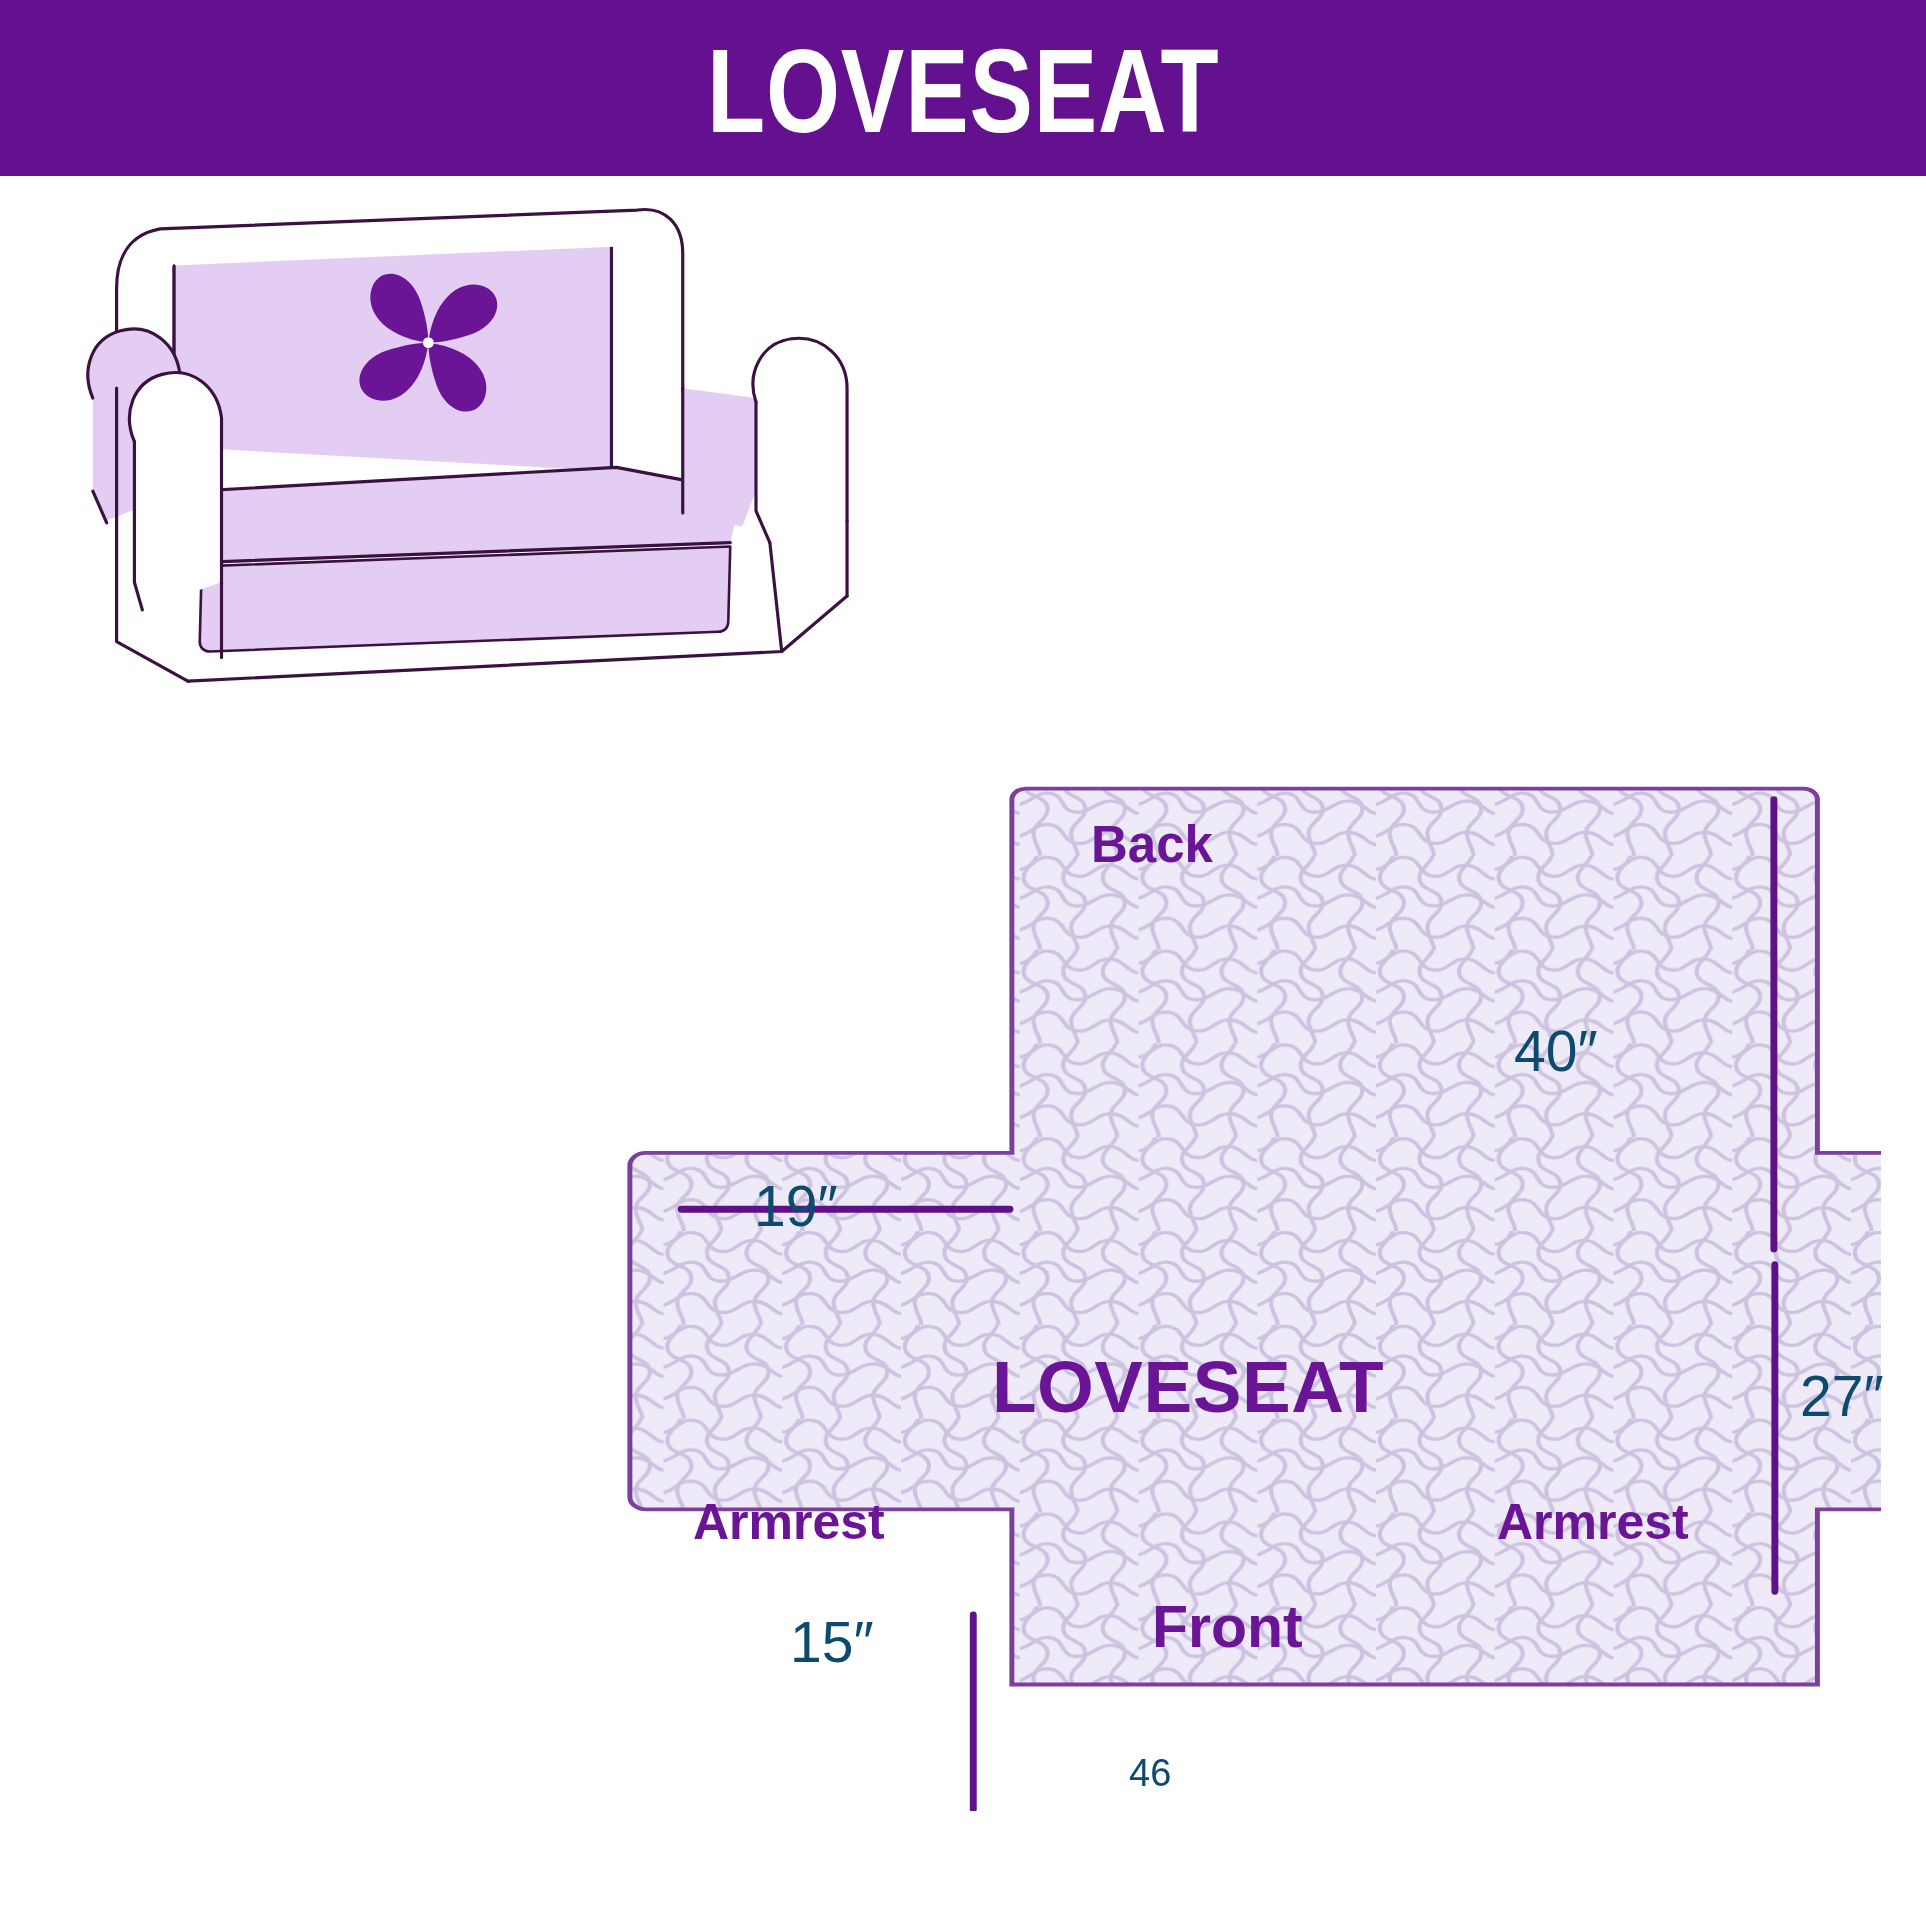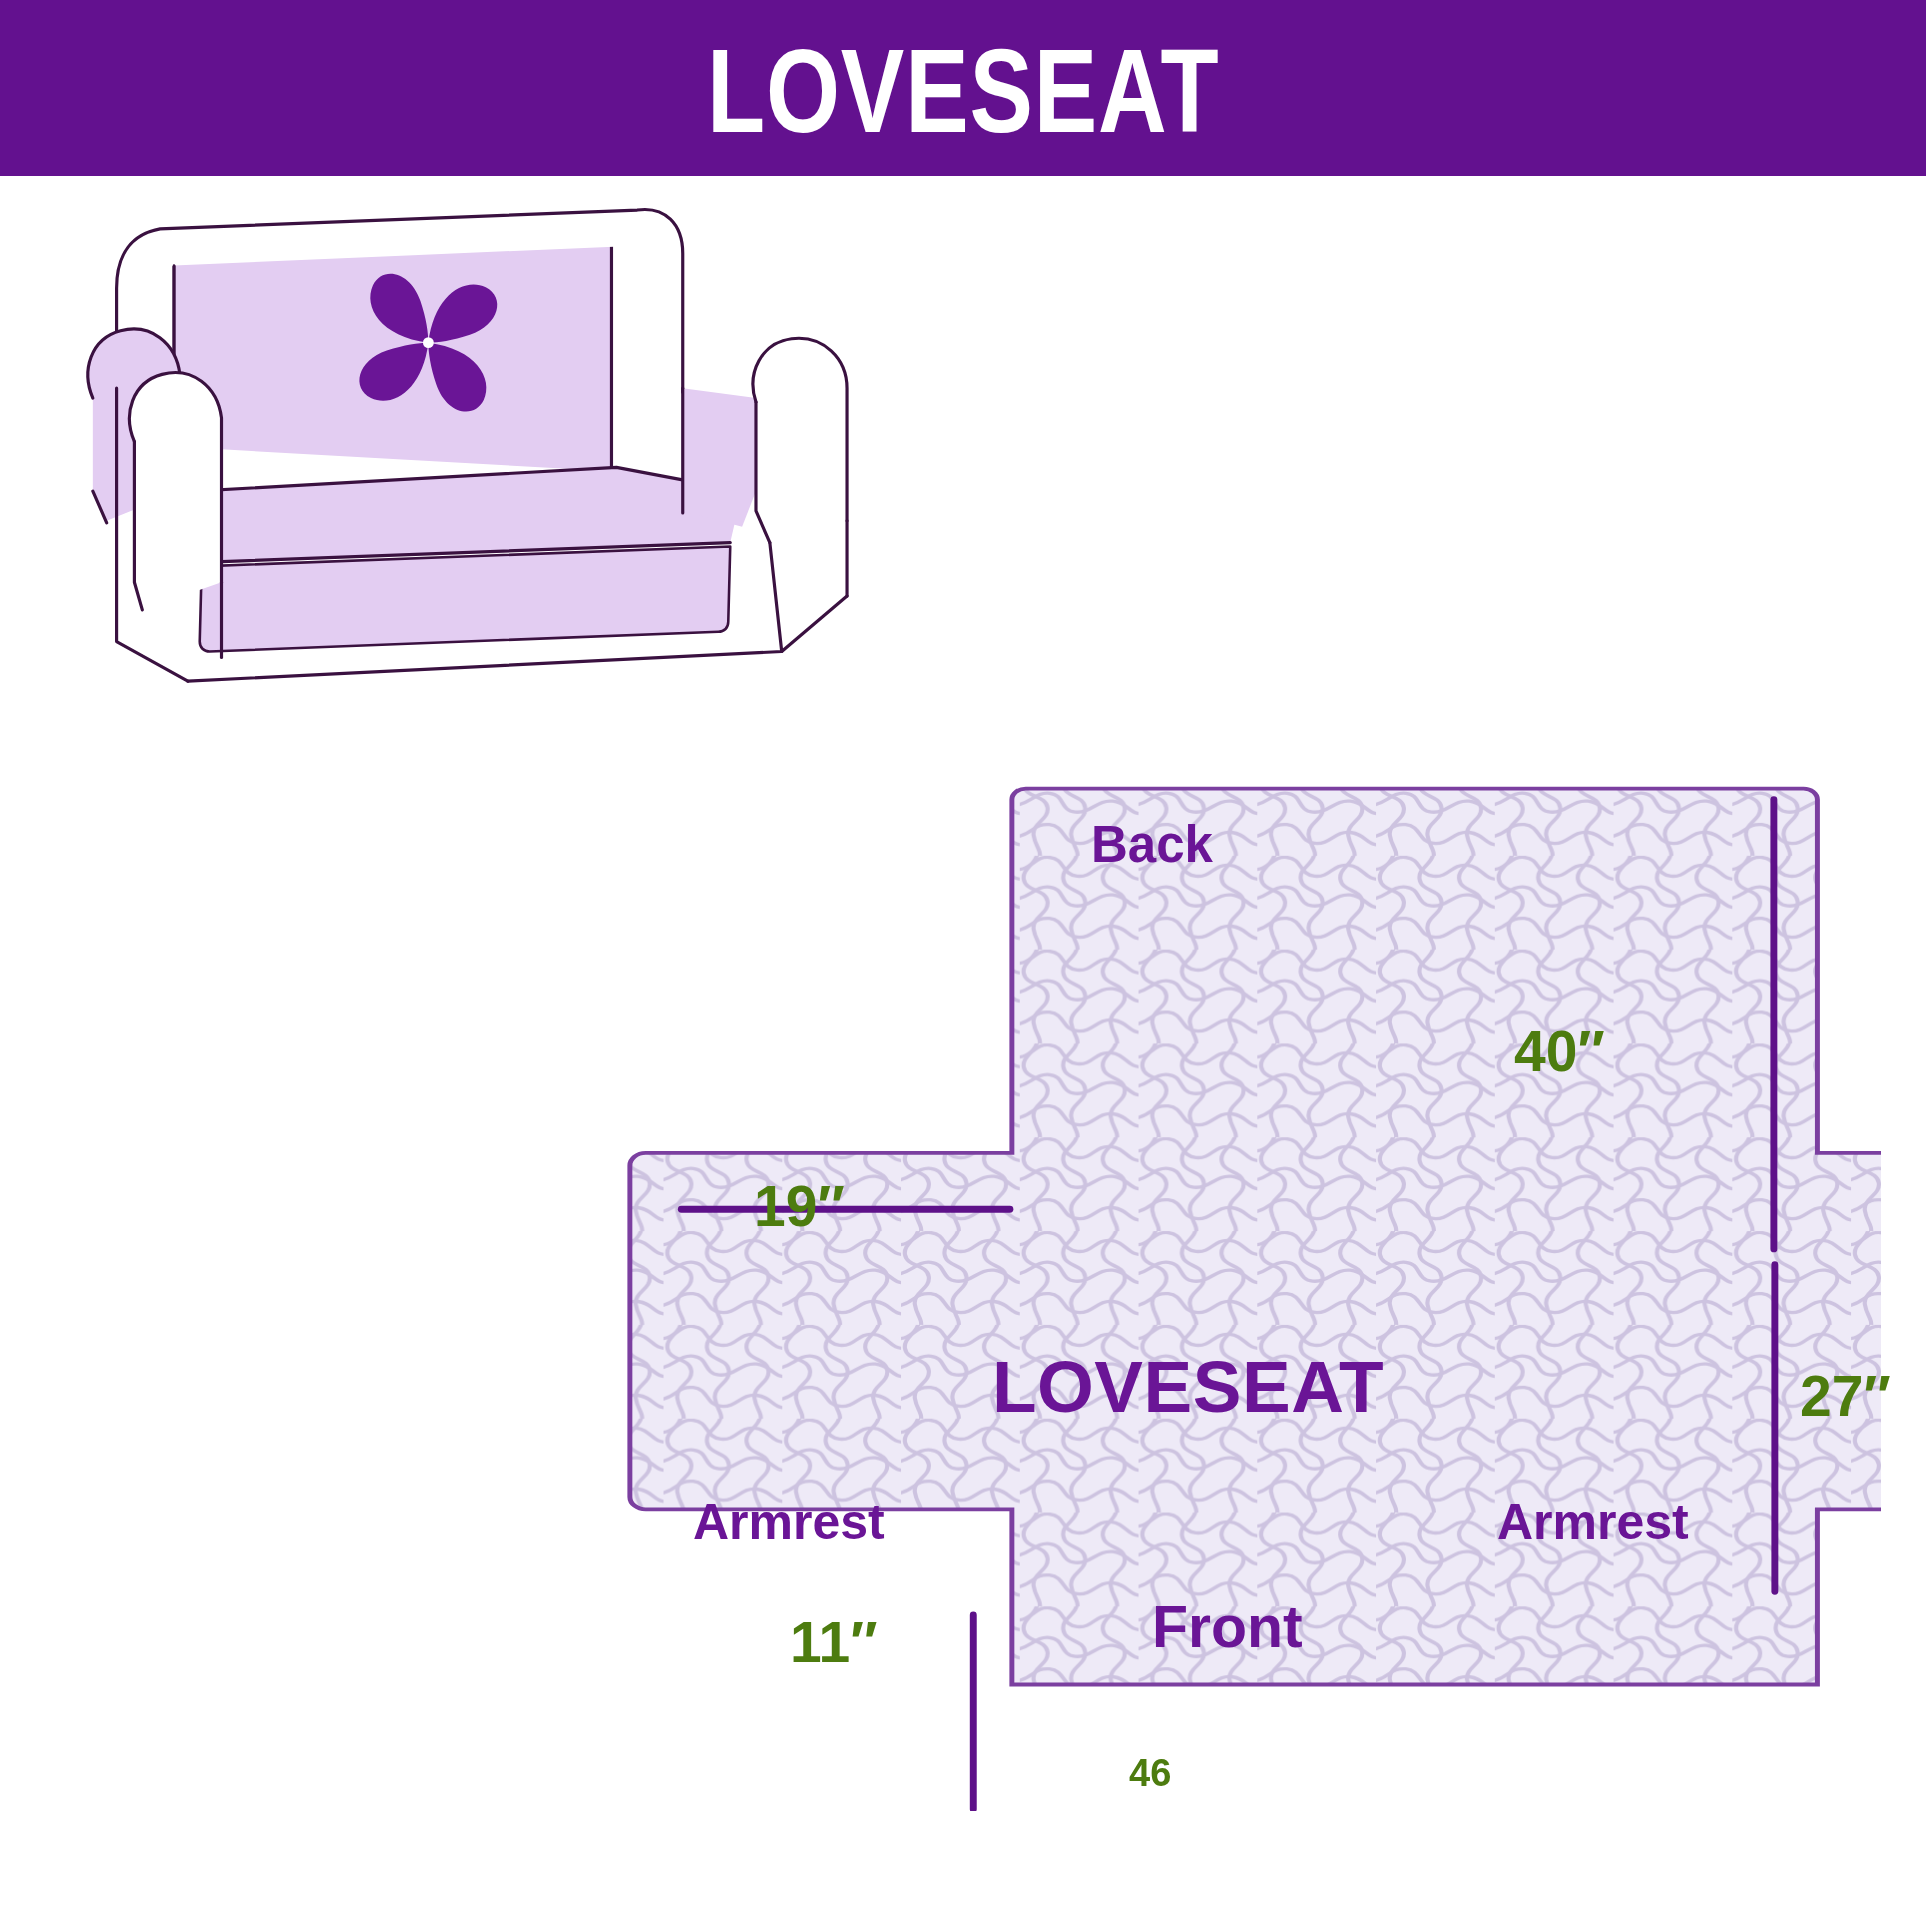--- a/index.html
+++ b/index.html
@@ -54,22 +54,22 @@
     position: absolute;
     left: 594px;
     top: 762px;
     width: 1287px;
     height: 1049px;
   }
   #pattern-diagram svg { display: block; width: 100%; height: 100%; }
 
   .dim-label {
     position: absolute;
-    color: #4d7c0f;
-    font-weight: 700;
+    color: #0c4a6e;
+    font-weight: 400;
     line-height: 1;
     white-space: nowrap;
   }
   .panel-label {
     position: absolute;
     color: #6a1596;
     font-weight: 700;
     line-height: 1;
     white-space: nowrap;
   }
@@ -245,16 +245,16 @@
 <div class="panel-label" id="label-armrest-right">Armrest</div>
 
 <div class="panel-label" id="label-front">Front</div>
 
 <div class="dim-label" id="dim-40">40″</div>
 
 <div class="dim-label" id="dim-24">19″</div>
 
 <div class="dim-label" id="dim-23">27″</div>
 
-<div class="dim-label" id="dim-13">11″</div>
+<div class="dim-label" id="dim-13">15″</div>
 
 <div class="dim-label" id="dim-46">46</div>
 
 
 </body></html>

